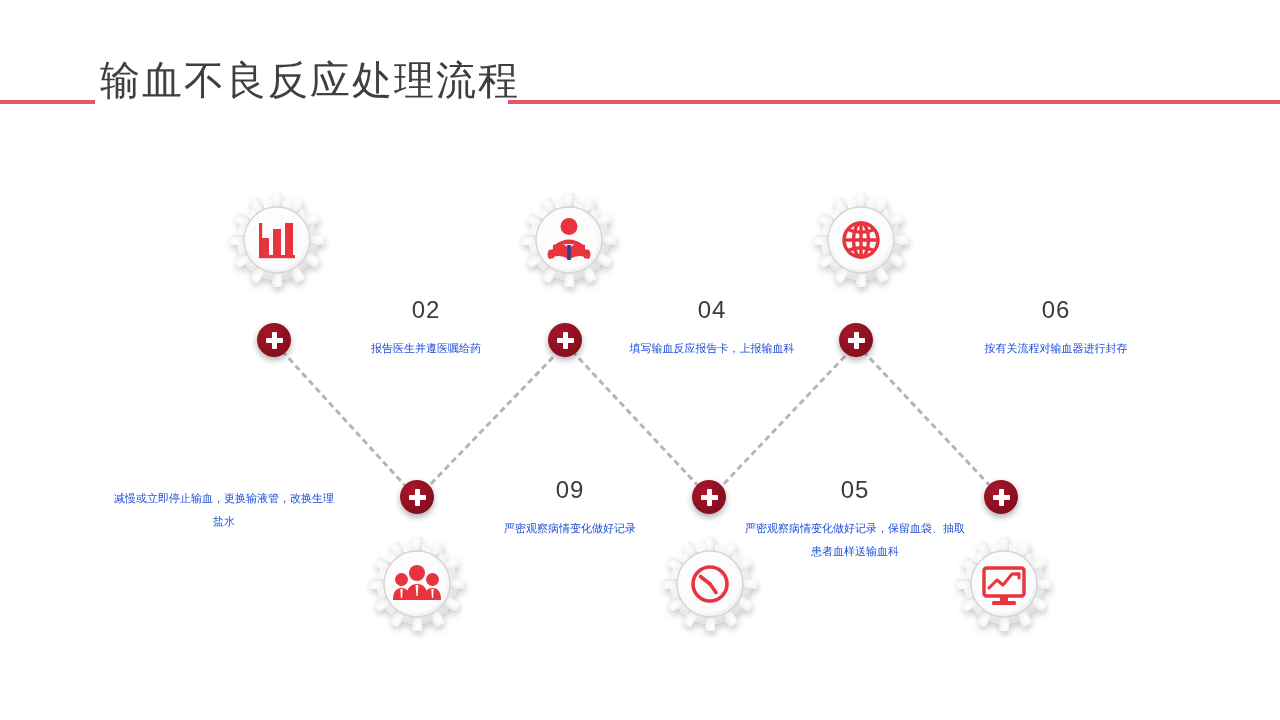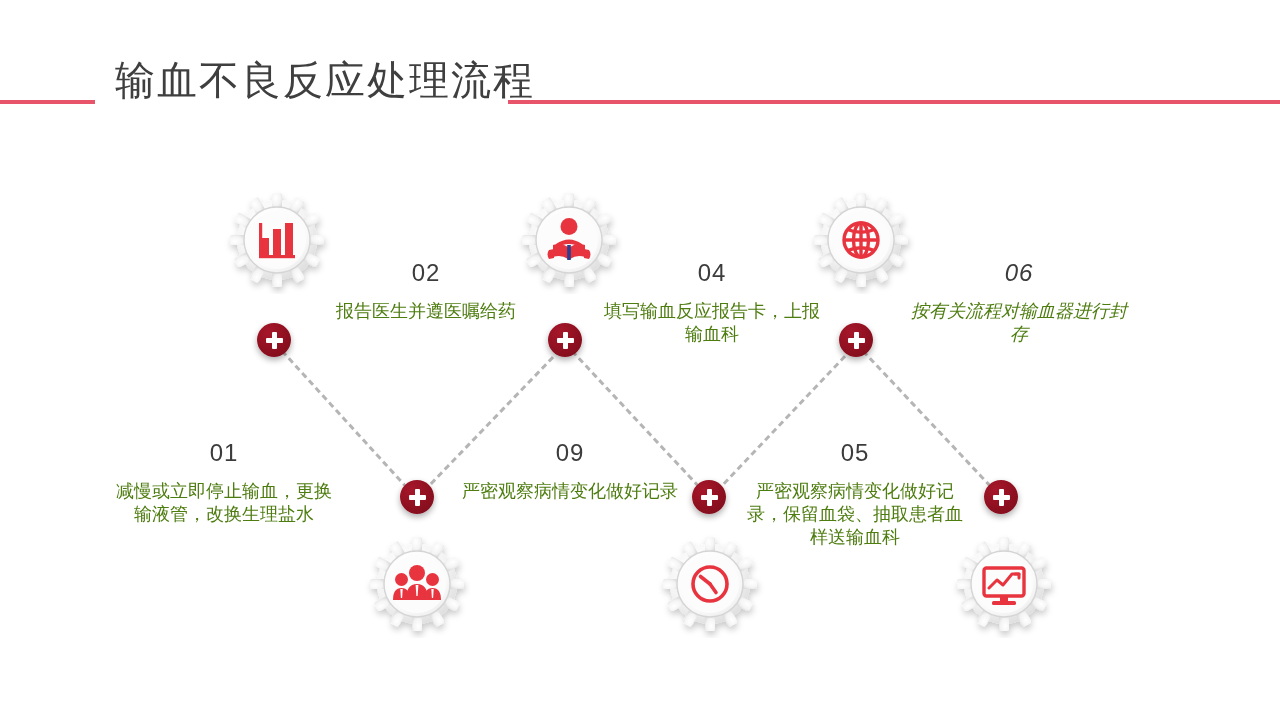--- a/index.html
+++ b/index.html
@@ -35,21 +35,20 @@
   #page-title {
     position: absolute;
     left: 100px;
     top: 56px;
     font-size: 40px;
     line-height: 50px;
     letter-spacing: 2px;
     color: #3f3f3f;
     font-family: "Liberation Serif", "DejaVu Serif", serif;
     white-space: nowrap;
-    margin-left: 15px;
   }
 
   
   #flow {
     position: absolute;
     left: 0;
     top: 130px;
     width: 1280px;
     height: 590px;
   }
@@ -94,33 +93,34 @@
     border-radius: 1px;
   }
   .node .plus::before { left: 6px; top: 0;   width: 5px;  height: 17px; }
   .node .plus::after  { left: 0;   top: 6px; width: 17px; height: 5px;  }
 
   
   .step {
     position: absolute;
     text-align: center;
     width: 220px;
+    margin-top: 37px;
   }
   .step .num {
     font-size: 24px;
     line-height: 30px;
     color: #3c3c3c;
     font-family: "Liberation Sans", sans-serif;
     letter-spacing: 1px;
   }
   .step .desc {
     margin-top: 12px;
-    font-size: 18px;
+    font-size: 11px;
     line-height: 23px;
-    color: #4d7c0f;
+    color: #1d4ed8;
     font-family: "Liberation Serif", "DejaVu Serif", serif;
   }
 </style>
 </head>
 <body>
 
 <div id="header">
   <div class="rule" id="rule-left"></div>
   <div class="rule" id="rule-right"></div>
   <div id="page-title">输血不良反应处理流程</div>
@@ -375,21 +375,20 @@
     <span class="plus"></span>
   </div>
   <div class="node" style="left:839px; top:193px;">
     <span class="plus"></span>
   </div>
   <div class="node" style="left:984px; top:350px;">
     <span class="plus"></span>
   </div>
 
   <div class="step" style="left:114px; top:308px;">
-    <div class="num">01</div>
     <div class="desc">减慢或立即停止输血，更换输液管，改换生理盐水</div>
   </div>
 
   <div class="step" style="left:316px; top:128px;">
     <div class="num">02</div>
     <div class="desc">报告医生并遵医嘱给药</div>
   </div>
 
   <div class="step" style="left:460px; top:308px;">
     <div class="num">09</div>
@@ -399,18 +398,18 @@
   <div class="step" style="left:602px; top:128px;">
     <div class="num">04</div>
     <div class="desc">填写输血反应报告卡，上报输血科</div>
   </div>
 
   <div class="step" style="left:745px; top:308px;">
     <div class="num">05</div>
     <div class="desc">严密观察病情变化做好记录，保留血袋、抽取患者血样送输血科</div>
   </div>
 
-  <div class="step" style="left:909px; top:128px;font-style:italic;">
+  <div class="step" style="left:946px; top:128px;">
     <div class="num">06</div>
     <div class="desc">按有关流程对输血器进行封存</div>
   </div>
 
 </div>
 
 </body></html>

